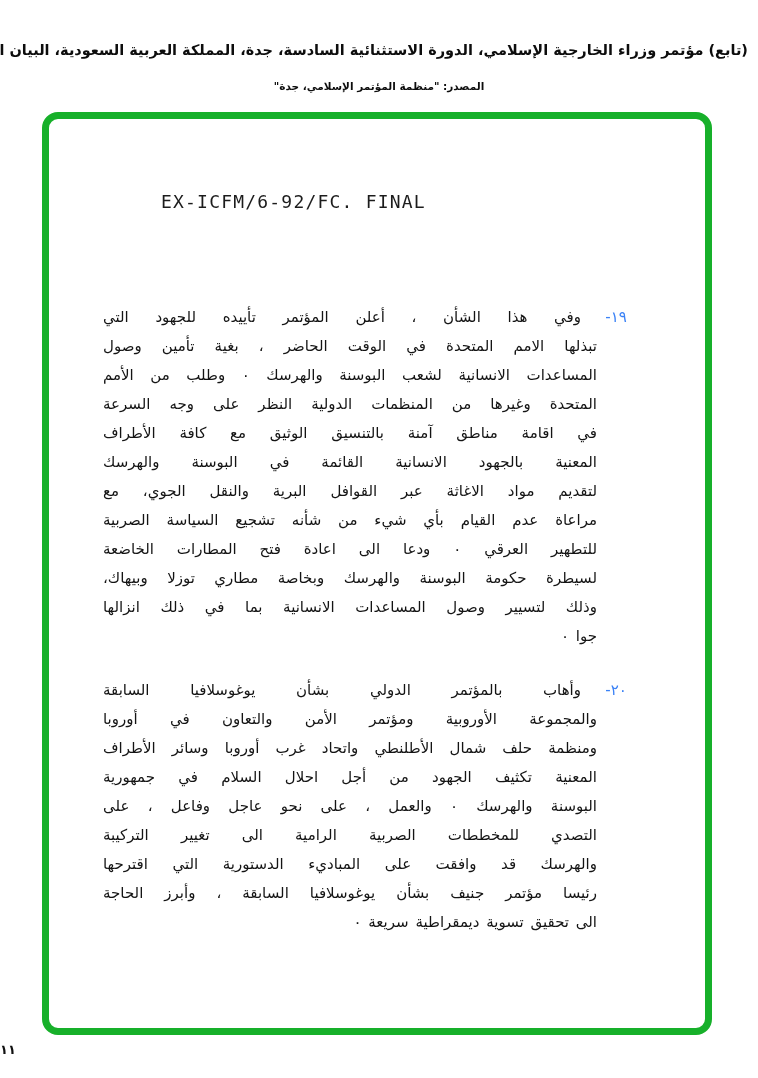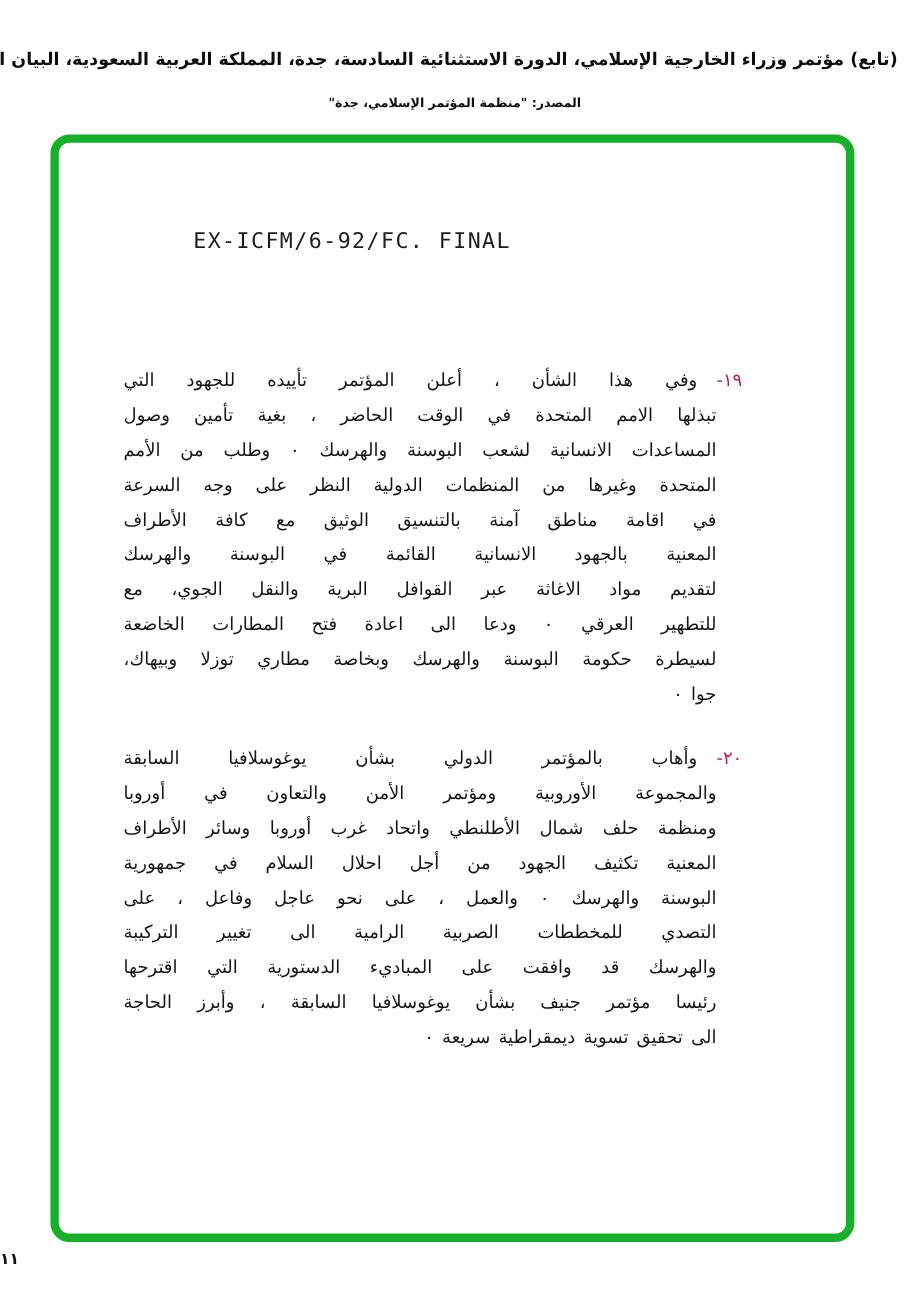--- a/index.html
+++ b/index.html
@@ -35,21 +35,21 @@
   }
   .paragraphs {
     position: absolute; top: 184px; right: 70px; left: 54px;
     direction: rtl;
   }
   .para { display: flex; }
   .para + .para { margin-top: 25px; }
   .para-number {
     flex: 0 0 38px; width: 38px;
     font-size: 15px; line-height: 29px;
-    text-align: left; color: #be185d;
+    text-align: center; color: #3b82f6;
   }
   .para-body { flex: 1; min-width: 0; }
   .para-line {
     font-size: 15px; line-height: 29px; color: #141414;
     word-spacing: 2px;
     text-align: justify; text-align-last: justify;
   }
   .para-line.first { text-indent: 16px; }
   .para-line.last { text-align-last: start; }
   .page-number {
@@ -74,22 +74,24 @@
   <div class="para">
     <div class="para-number">١٩-</div>
     <div class="para-body">
             <div class="para-line first">وفي هذا الشأن ، أعلن المؤتمر تأييده للجهود التي</div>
             <div class="para-line">تبذلها الامم المتحدة في الوقت الحاضر ، بغية تأمين وصول</div>
             <div class="para-line">المساعدات الانسانية لشعب البوسنة والهرسك ٠ وطلب من الأمم</div>
             <div class="para-line">المتحدة وغيرها من المنظمات الدولية النظر على وجه السرعة</div>
             <div class="para-line">في اقامة مناطق آمنة بالتنسيق الوثيق مع كافة الأطراف</div>
             <div class="para-line">المعنية بالجهود الانسانية القائمة في البوسنة والهرسك</div>
             <div class="para-line">لتقديم مواد الاغاثة عبر القوافل البرية والنقل الجوي، مع</div>
+            <div class="para-line">مراعاة عدم القيام بأي شيء من شأنه تشجيع السياسة الصربية</div>
             <div class="para-line">للتطهير العرقي ٠ ودعا الى اعادة فتح المطارات الخاضعة</div>
             <div class="para-line">لسيطرة حكومة البوسنة والهرسك وبخاصة مطاري توزلا وبيهاك،</div>
+            <div class="para-line">وذلك لتسيير وصول المساعدات الانسانية بما في ذلك انزالها</div>
             <div class="para-line last">جوا ٠</div>
           </div>
   </div>
 
   <div class="para">
     <div class="para-number">٢٠-</div>
     <div class="para-body">
             <div class="para-line first">وأهاب بالمؤتمر الدولي بشأن يوغوسلافيا السابقة</div>
             <div class="para-line">والمجموعة الأوروبية ومؤتمر الأمن والتعاون في أوروبا</div>
             <div class="para-line">ومنظمة حلف شمال الأطلنطي واتحاد غرب أوروبا وسائر الأطراف</div>

